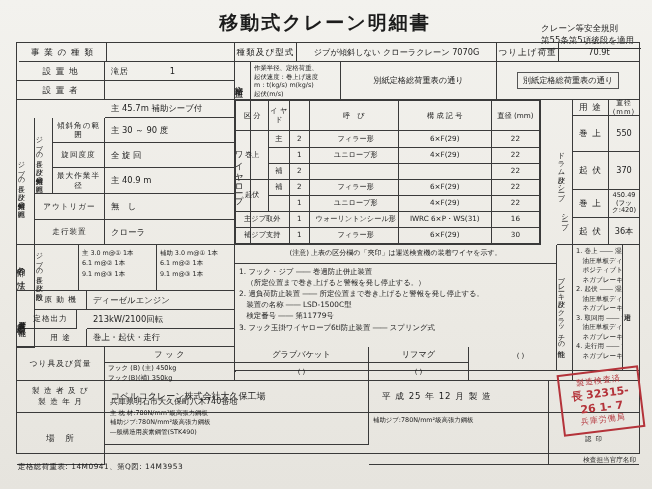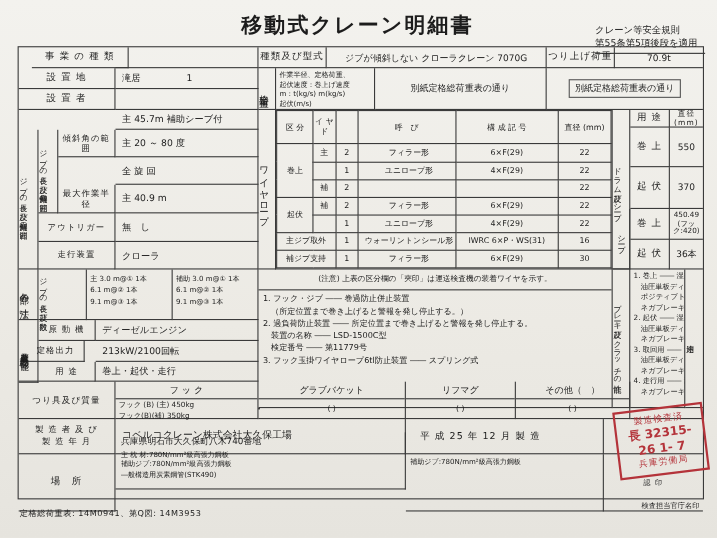--- a/index.html
+++ b/index.html
@@ -81,21 +81,21 @@
 
   <div class="title">移動式クレーン明細書</div>
 
   <div class="hdr-right">
     <div>クレーン等安全規則</div>
     <div class="line2">第55条第5項後段を適用</div>
   </div>
 
   <div class="frame">
 
-    <div class="cell bb br lbl" style="left:12px;top:0;width:88px;height:19px;">事 業 の 種 類</div>
+    <div class="cell bb br lbl" style="left:2px;top:0;width:88px;height:19px;">事 業 の 種 類</div>
     <div class="cell bb br val" style="left:88px;top:0;width:130px;height:19px;"></div>
 
     <div class="cell bb br lbl" style="left:0;top:19px;width:88px;height:19px;">設 置 地</div>
     <div class="cell bb br val" style="left:88px;top:19px;width:130px;height:19px;">滝居　　　　　1</div>
 
     <div class="cell bb br lbl" style="left:0;top:38px;width:88px;height:19px;">設 置 者</div>
     <div class="cell bb br val" style="left:88px;top:38px;width:130px;height:19px;"></div>
 
     <div class="cell bb br lbl" style="left:218px;top:0;width:62px;height:19px;">種類及び型式</div>
     <div class="cell bb br valc" style="left:280px;top:0;width:200px;height:19px;">ジブが傾斜しない クローラクレーン 7070G</div>
@@ -115,21 +115,21 @@
     <div class="cell bb" style="left:480px;top:19px;width:142px;height:38px;display:flex;align-items:center;justify-content:center;">
       <span style="font-size:8.2px;border:1px solid #555;padding:2px 5px;">別紙定格総荷重表の通り</span>
     </div>
 
     <div class="cell bb br val" style="left:88px;top:57px;width:130px;height:18px;">主 45.7m 補助シーブ付</div>
 
     <div class="cell br bb" style="left:218px;top:57px;width:16px;height:145px;">
       <div class="vtext">ワイヤロープ</div>
     </div>
 
-    <div class="cell bb br" style="left:234px;top:57px;width:306px;height:145px;padding:0;">
+    <div class="cell bb br" style="left:218px;top:57px;width:306px;height:145px;padding:0;">
       <table class="wire">
         <tbody>
             <tr>
           <td style="width:30px;">区 分</td>
           <td style="width:18px;">イ ヤ ド</td>
           <td style="width:18px;"></td>
           <td style="width:82px;">呼　び</td>
           <td style="width:86px;">構 成 記 号</td>
           <td style="width:44px;">直径 (mm)</td>
         </tr>
@@ -215,22 +215,23 @@
     <div class="cell bb valc" style="left:592px;top:175px;width:30px;height:27px;">36本</div>
 
     <div class="cell br bb" style="left:0;top:75px;width:18px;height:127px;">
       <div class="vtext-sm">ジブの長さ及び傾斜角の範囲</div>
     </div>
     <div class="cell br bb" style="left:18px;top:75px;width:18px;height:76px;">
       <div class="vtext-sm">ジブの長さ及び傾斜角の範囲</div>
     </div>
 
     <div class="cell br bb lbl" style="left:36px;top:75px;width:52px;height:25px;font-size:7.6px;">傾斜角の範囲</div>
-    <div class="cell br bb val" style="left:88px;top:75px;width:130px;height:25px;">主 20 ～ 80 度</div>
-
+    <div class="cell br bb val" style="left:88px;top:75px;width:130px;height:25px;">主 30 ～ 90 度</div>
+
+    <div class="cell br bb lbl" style="left:36px;top:100px;width:52px;height:25px;font-size:7.6px;">旋回度度</div>
     <div class="cell br bb val" style="left:88px;top:100px;width:130px;height:25px;">全 旋 回</div>
 
     <div class="cell br bb lbl" style="left:36px;top:125px;width:52px;height:26px;font-size:7.6px;">最大作業半径</div>
     <div class="cell br bb val" style="left:88px;top:125px;width:130px;height:26px;">主 40.9 m</div>
 
     <div class="cell br bb lbl" style="left:18px;top:151px;width:70px;height:26px;font-size:7.6px;">アウトリガー</div>
     <div class="cell br bb lbl" style="left:18px;top:177px;width:70px;height:25px;font-size:7.6px;">走行装置</div>
 
     <div class="cell br bb val" style="left:88px;top:151px;width:130px;height:26px;">無　し</div>
     <div class="cell br bb val" style="left:88px;top:177px;width:130px;height:25px;">クローラ</div>
@@ -319,21 +320,20 @@
 
     <div class="cell br bb" style="left:218px;top:304px;width:134px;height:34px;">
       <div class="valc" style="height:15px;border-bottom:1px solid #3a3a3a;">グラブバケット</div>
       <div class="valc" style="height:19px;font-size:7px;">( )</div>
     </div>
     <div class="cell br bb" style="left:352px;top:304px;width:100px;height:34px;">
       <div class="valc" style="height:15px;border-bottom:1px solid #3a3a3a;">リフマグ</div>
       <div class="valc" style="height:19px;font-size:7px;">( )</div>
     </div>
     <div class="cell br bb" style="left:452px;top:304px;width:104px;height:34px;">
-      <div class="valc" style="height:15px;border-bottom:1px solid #3a3a3a;">その他（　）</div>
       <div class="valc" style="height:19px;font-size:7px;">( )</div>
     </div>
     <div class="cell bb" style="left:556px;top:304px;width:66px;height:34px;"></div>
 
     <div class="cell br bb lbl" style="left:0;top:338px;width:88px;height:32px;font-size:7.6px;">
       <div style="line-height:1.4;">製 造 者 及 び<br>製 造 年 月</div>
     </div>
     <div class="cell br bb val" style="left:88px;top:338px;width:264px;height:32px;font-size:9px;">コベルコクレーン株式会社大久保工場</div>
     <div class="cell br bb" style="left:352px;top:338px;width:180px;height:32px;"></div>
     <div class="cell bb" style="left:532px;top:338px;width:90px;height:32px;"></div>

